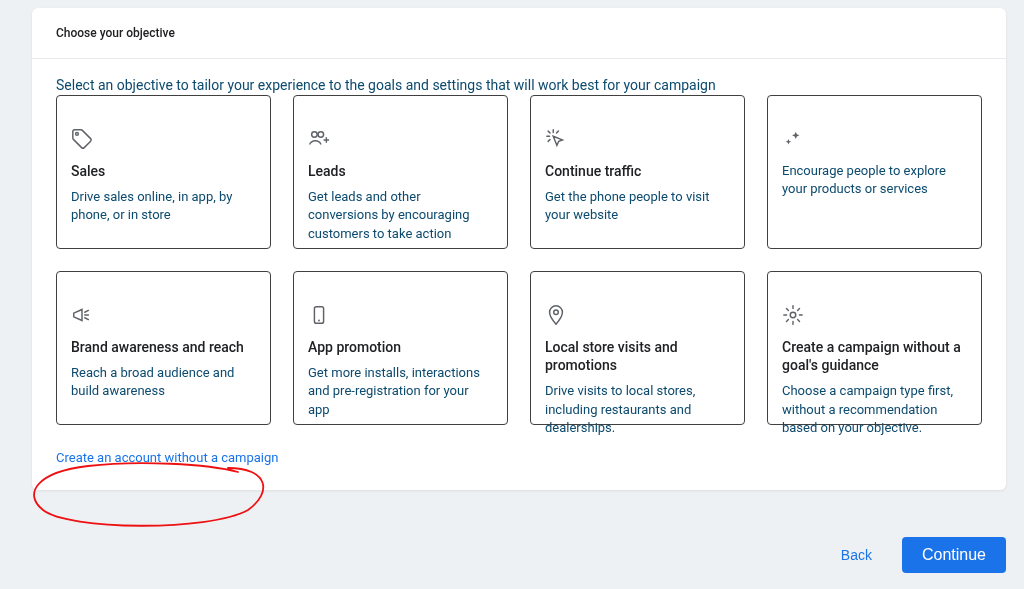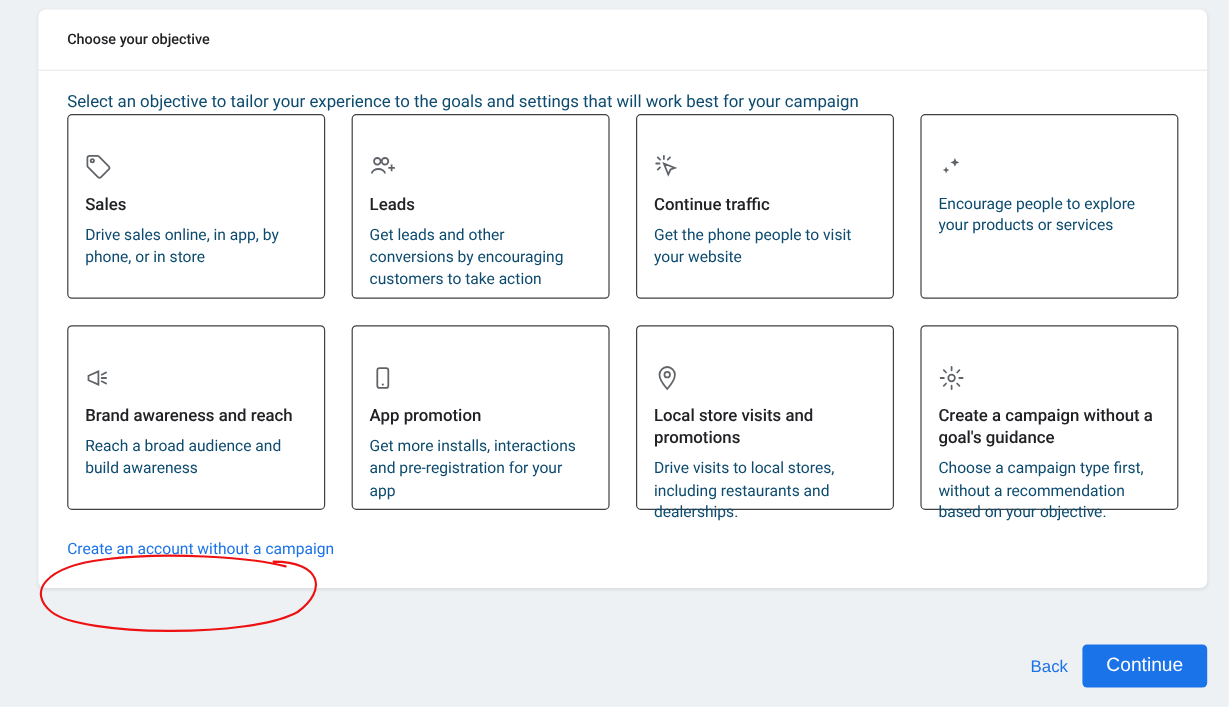--- a/index.html
+++ b/index.html
@@ -77,20 +77,21 @@
       color: #1a73e8;
       cursor: pointer;
       text-decoration: none;
     }
     .footer {
       position: absolute;
       right: 18px;
       bottom: 16px;
       display: flex;
       align-items: center;
+      gap: 18px;
     }
     .btn-back {
       font-size: 14px;
       font-weight: 500;
       color: #1a73e8;
       background: none;
       border: none;
       cursor: pointer;
       padding: 8px 12px;
     }

